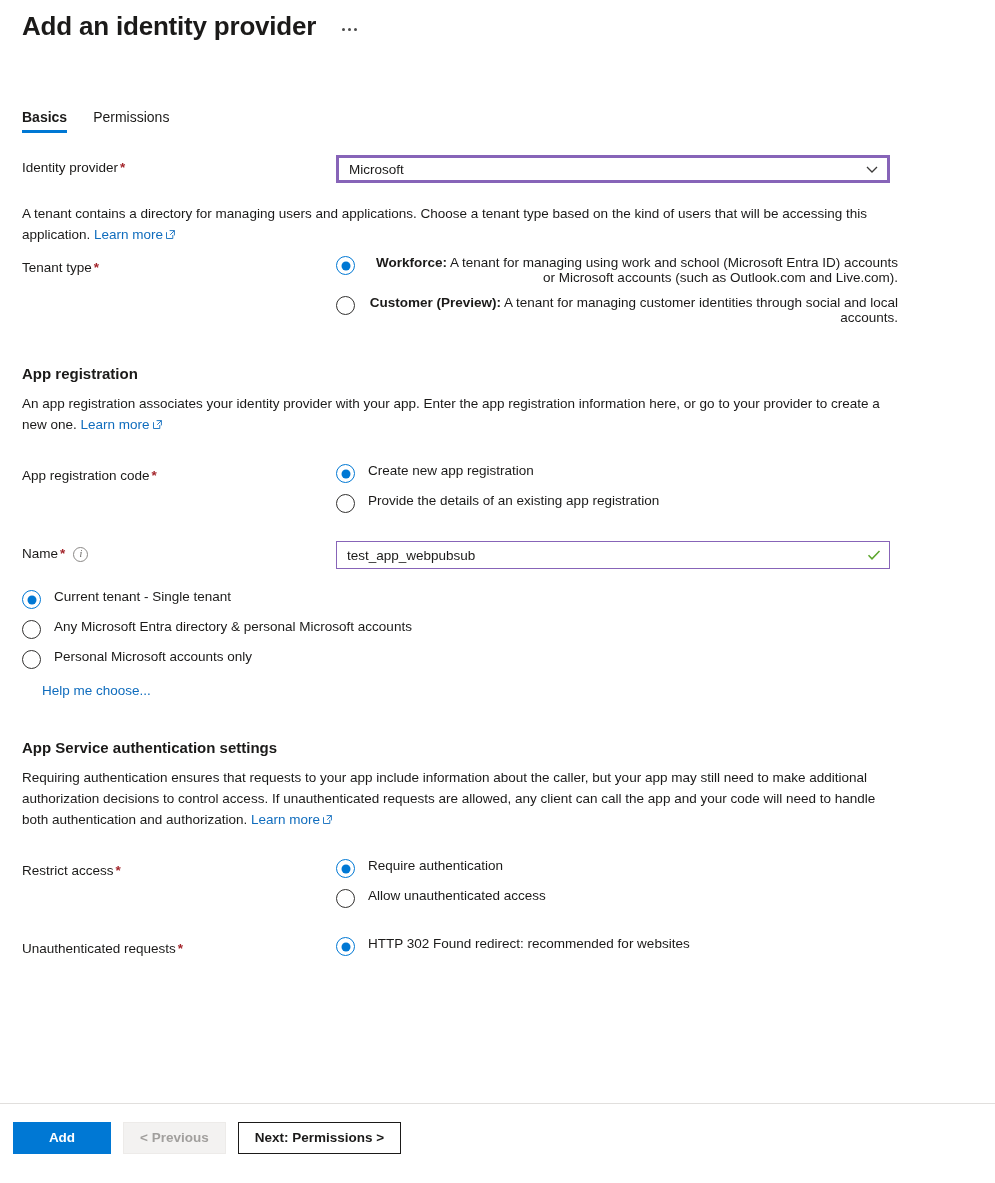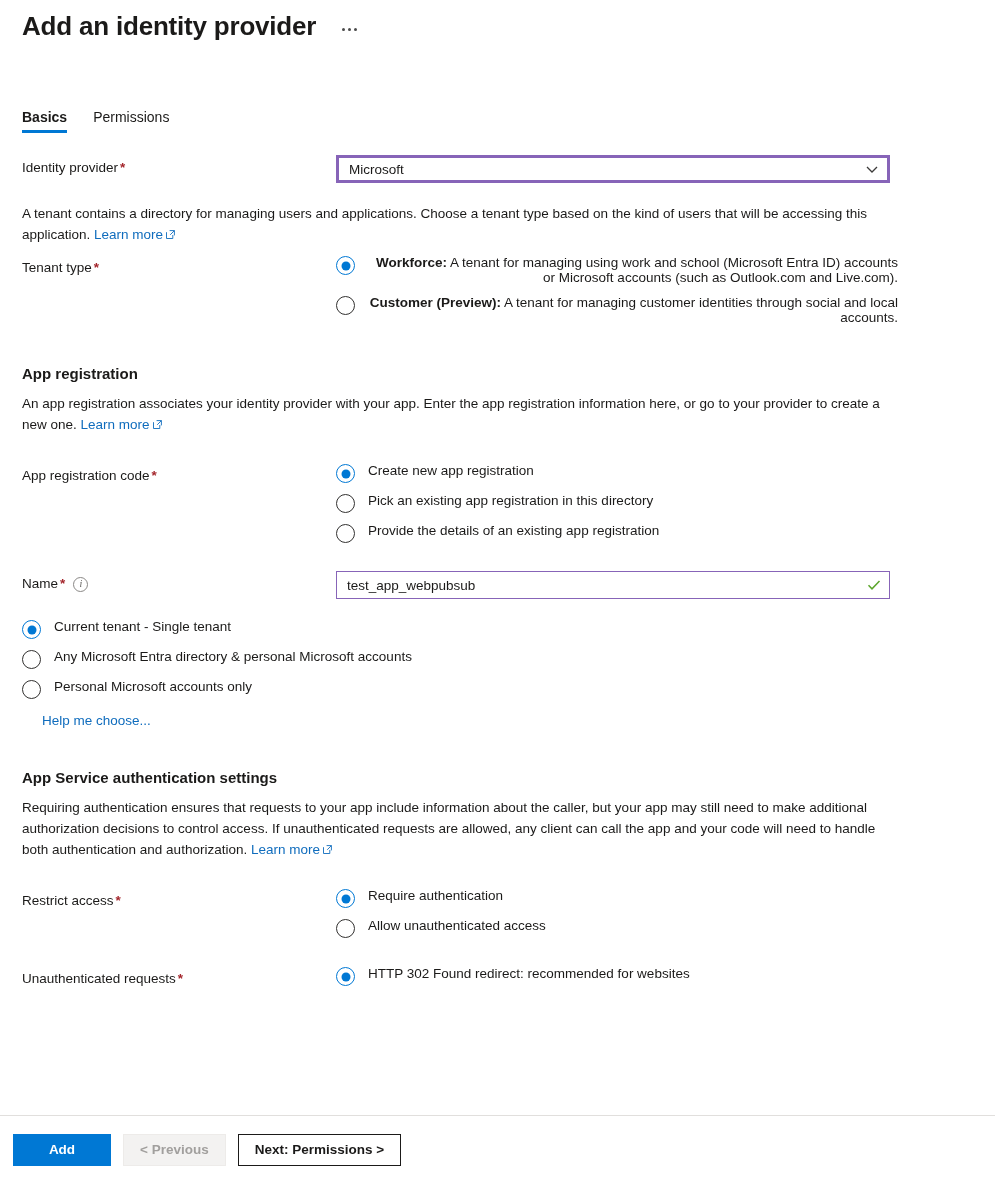--- a/index.html
+++ b/index.html
@@ -128,21 +128,21 @@
   .radio-label b { font-weight: bold; }
 
   
   .section-head {
     font-size: 15px; font-weight: bold; color: #1b1a19;
     margin: 0 0 11px 0;
   }
 
   
   .footer {
-    position: absolute; left: 0; right: 0; bottom: 0;
+    position: absolute; left: 0; right: 0; bottom: 12px;
     height: 68px; background: #fff;
     border-top: 1px solid #e1dfdd;
     display: flex; align-items: center; gap: 12px;
     padding-left: 13px;
   }
   .btn {
     height: 32px; min-width: 98px; padding: 0 16px;
     font-family: "Liberation Sans", sans-serif;
     font-size: 13.5px; font-weight: bold;
     display: inline-flex; align-items: center; justify-content: center;
@@ -249,24 +249,20 @@
         <span>App registration code</span><span class="req">*</span>
       </div>
       <div class="field">
         <div class="radio-group">
           <div class="radio-item checked">
             <span class="radio-mark"></span>
             <span class="radio-label">Create new app registration</span>
           </div>
           <div class="radio-item">
             <span class="radio-mark"></span>
-            <span class="radio-label">Pick an existing app registration in this directory</span>
-          </div>
-          <div class="radio-item">
-            <span class="radio-mark"></span>
             <span class="radio-label">Provide the details of an existing app registration</span>
           </div>
         </div>
       </div>
     </div>
 
     <div class="spacer-28"></div>
 
     <div class="row">
       <div class="label">

